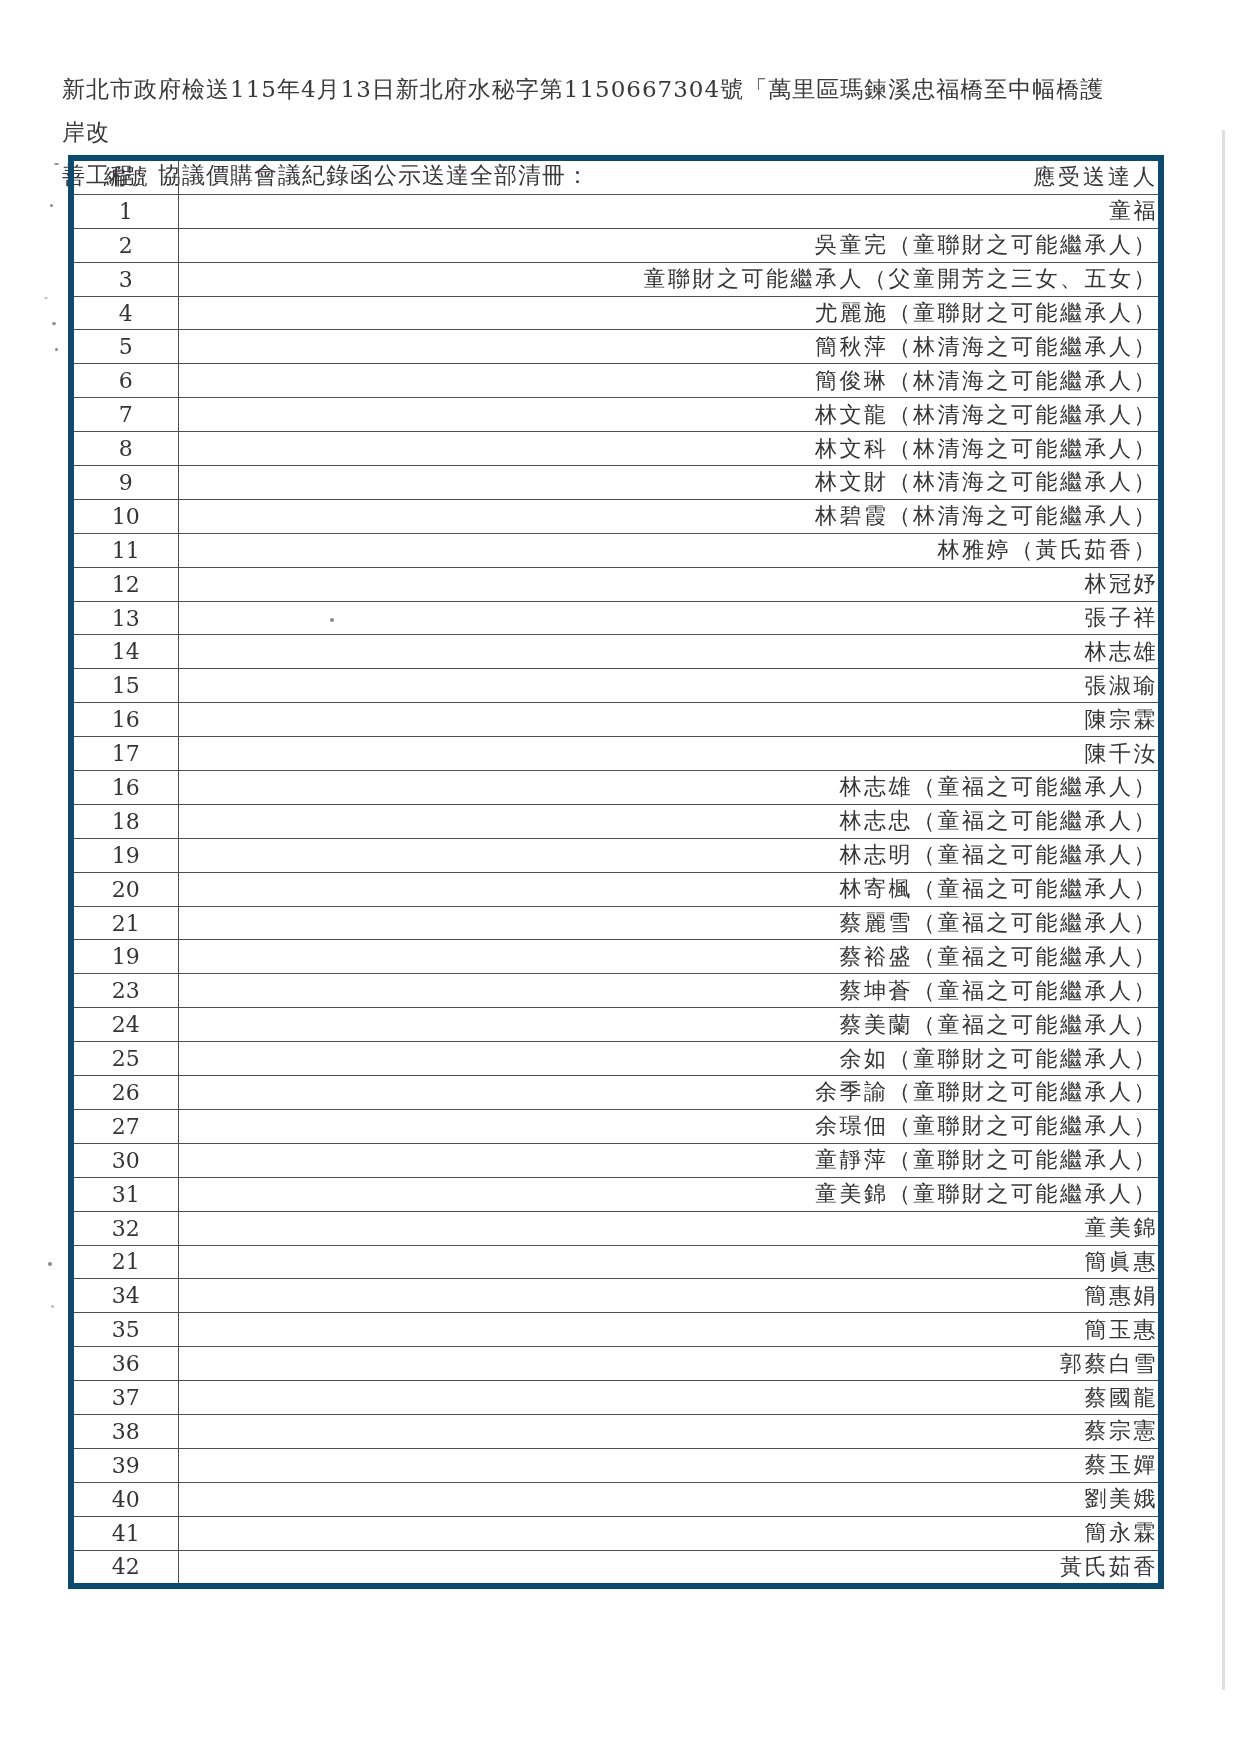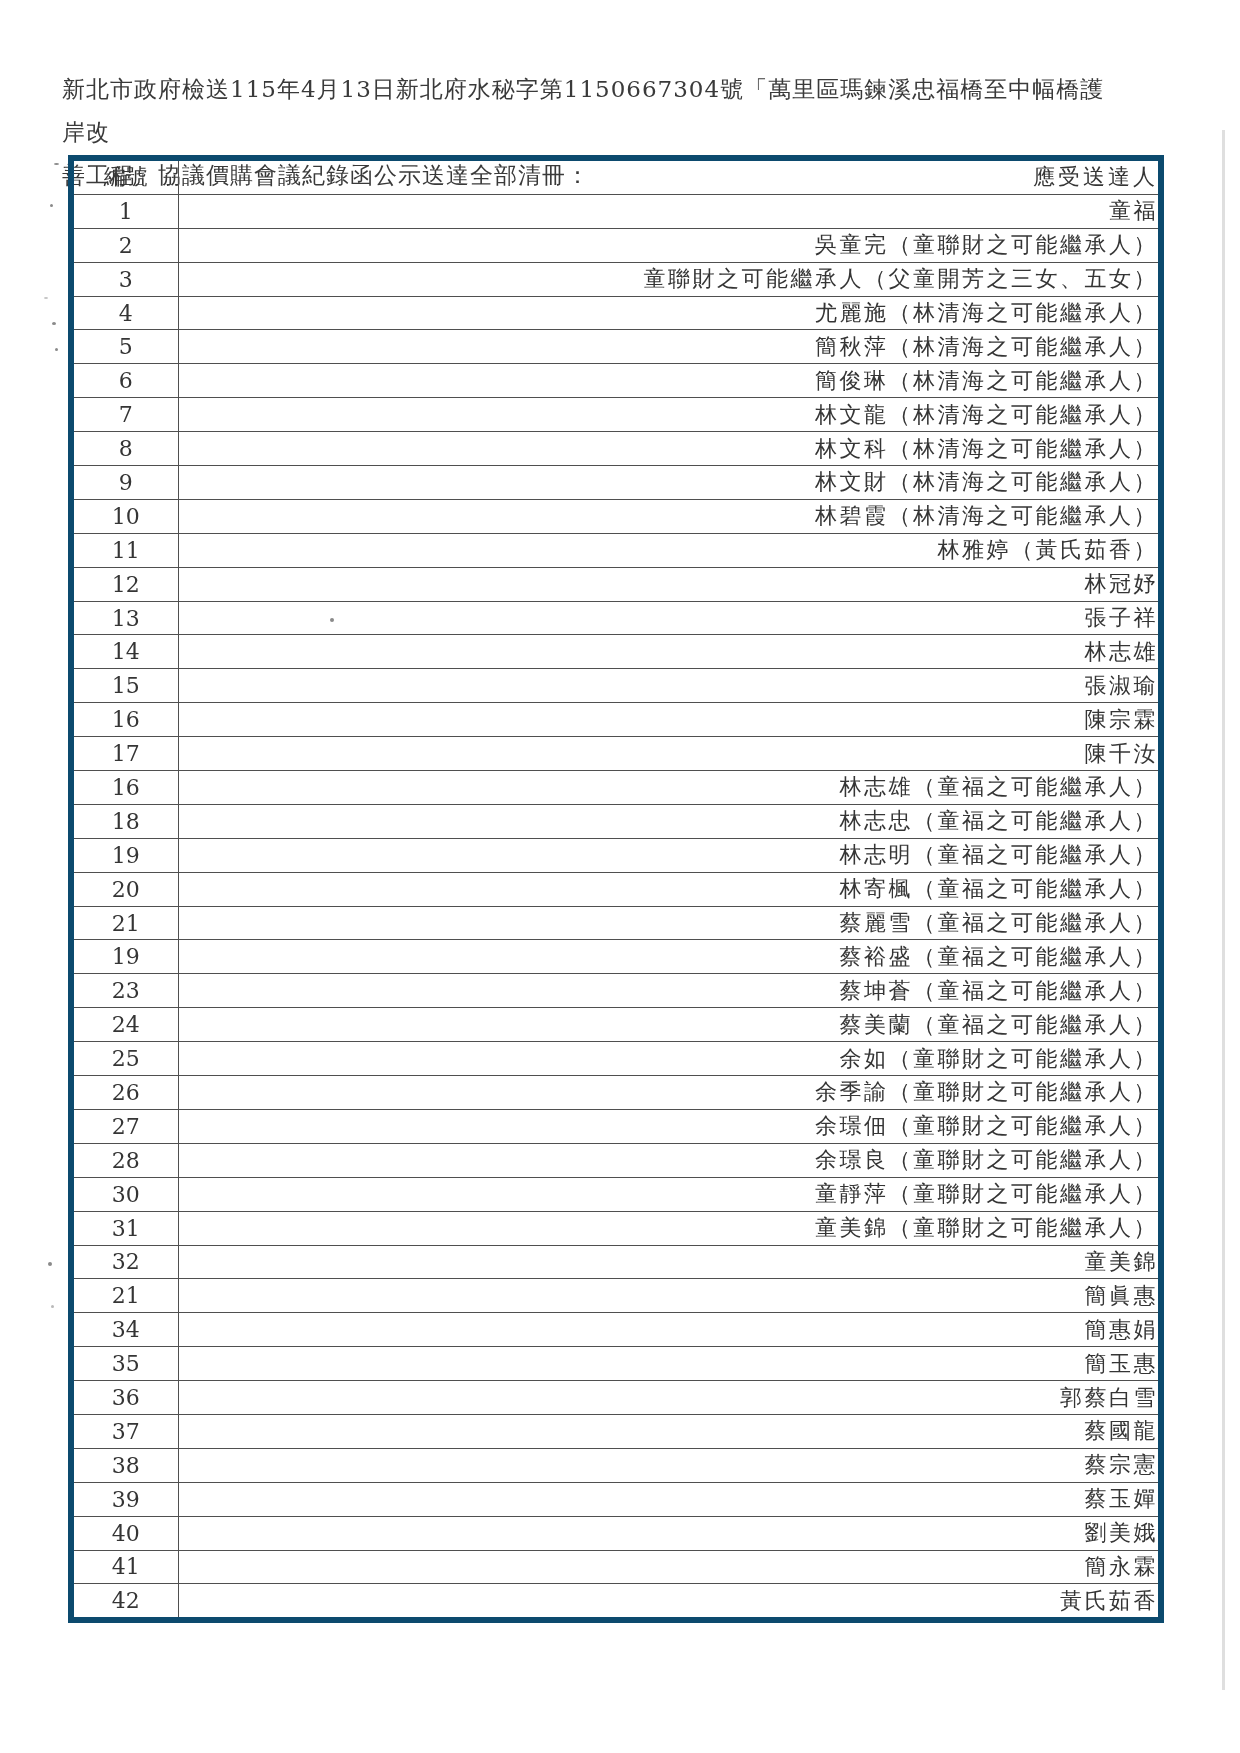--- a/index.html
+++ b/index.html
@@ -106,21 +106,21 @@
         <tr>
           <td class="col-no">2</td>
           <td class="col-name">吳童完（童聯財之可能繼承人）</td>
         </tr>
         <tr>
           <td class="col-no">3</td>
           <td class="col-name">童聯財之可能繼承人（父童開芳之三女、五女）</td>
         </tr>
         <tr>
           <td class="col-no">4</td>
-          <td class="col-name">尤麗施（林清海之可能繼承人）</td>
+          <td class="col-name">尤麗施（童聯財之可能繼承人）</td>
         </tr>
         <tr>
           <td class="col-no">5</td>
           <td class="col-name">簡秋萍（林清海之可能繼承人）</td>
         </tr>
         <tr>
           <td class="col-no">6</td>
           <td class="col-name">簡俊琳（林清海之可能繼承人）</td>
         </tr>
         <tr>
@@ -203,24 +203,20 @@
           <td class="col-no">25</td>
           <td class="col-name">余如（童聯財之可能繼承人）</td>
         </tr>
         <tr>
           <td class="col-no">26</td>
           <td class="col-name">余季諭（童聯財之可能繼承人）</td>
         </tr>
         <tr>
           <td class="col-no">27</td>
           <td class="col-name">余璟佃（童聯財之可能繼承人）</td>
-        </tr>
-        <tr>
-          <td class="col-no">28</td>
-          <td class="col-name">余璟良（童聯財之可能繼承人）</td>
         </tr>
         <tr>
           <td class="col-no">30</td>
           <td class="col-name">童靜萍（童聯財之可能繼承人）</td>
         </tr>
         <tr>
           <td class="col-no">31</td>
           <td class="col-name">童美錦（童聯財之可能繼承人）</td>
         </tr>
         <tr>

